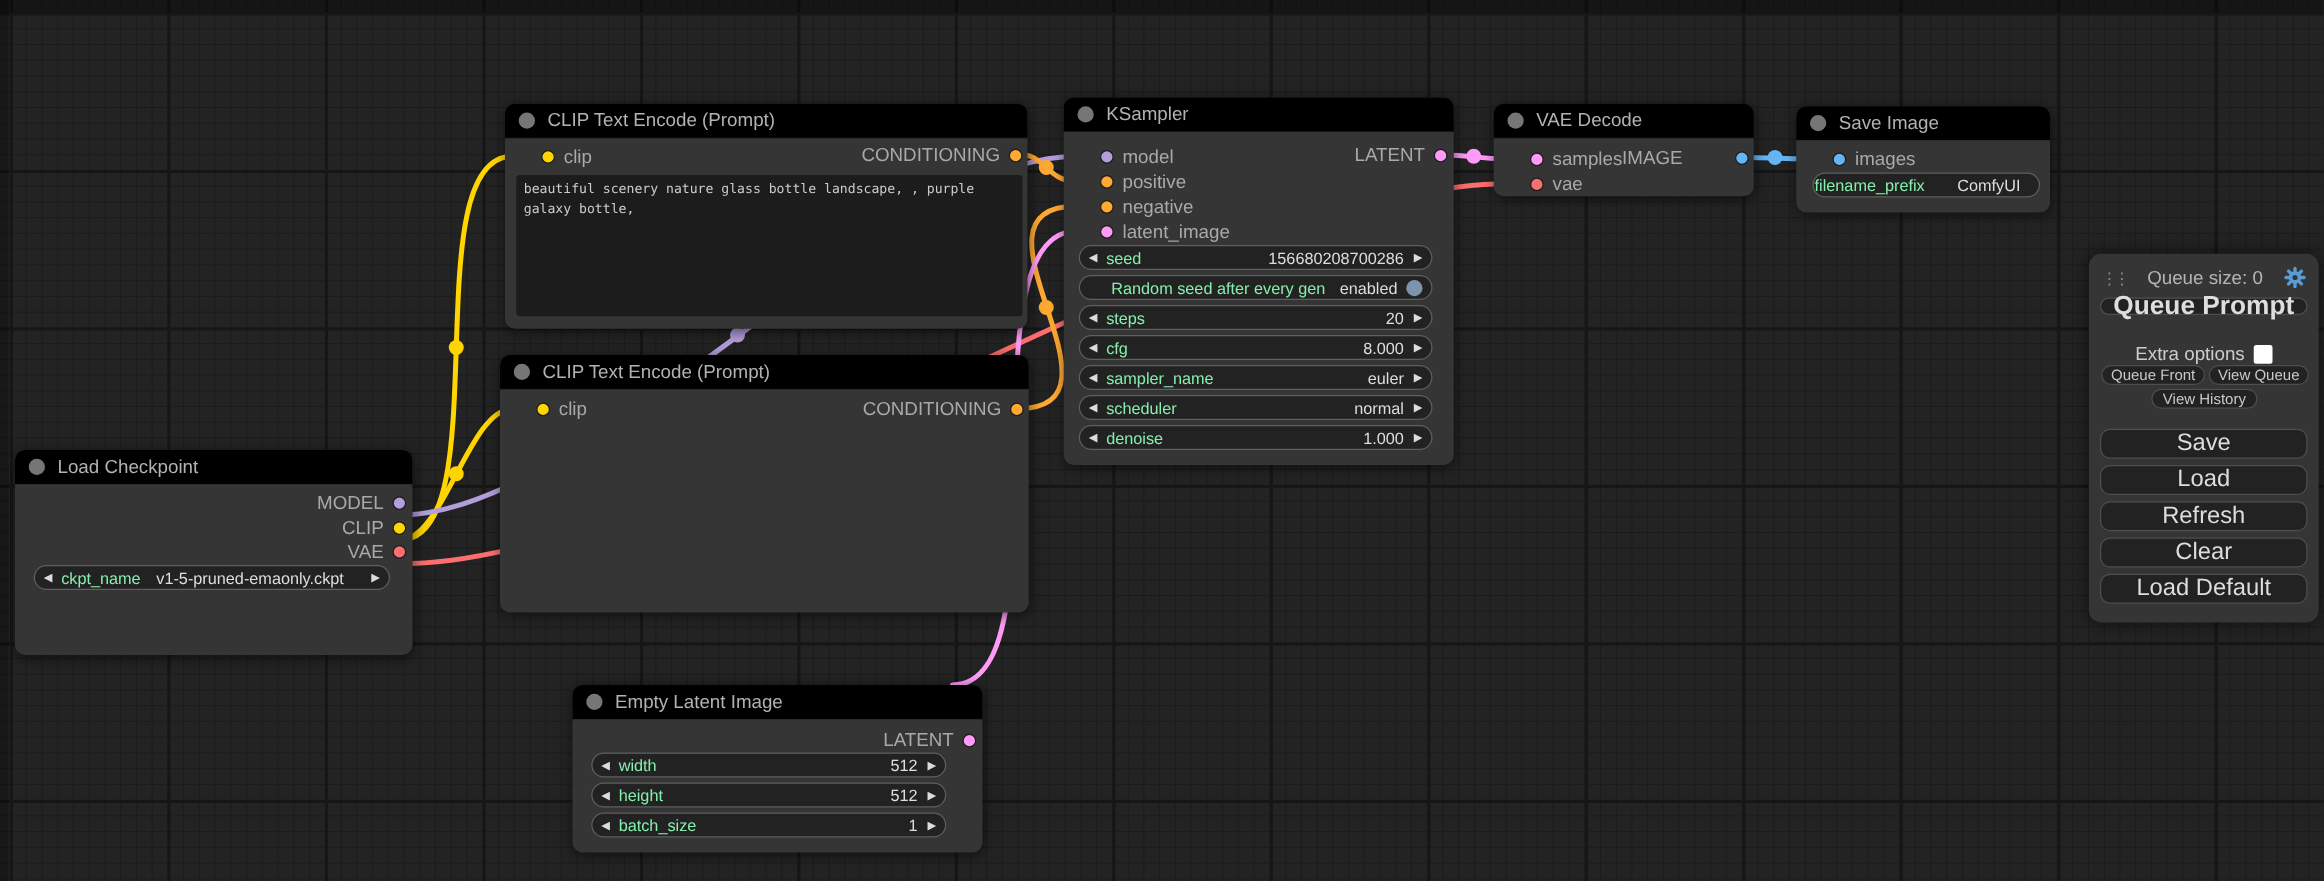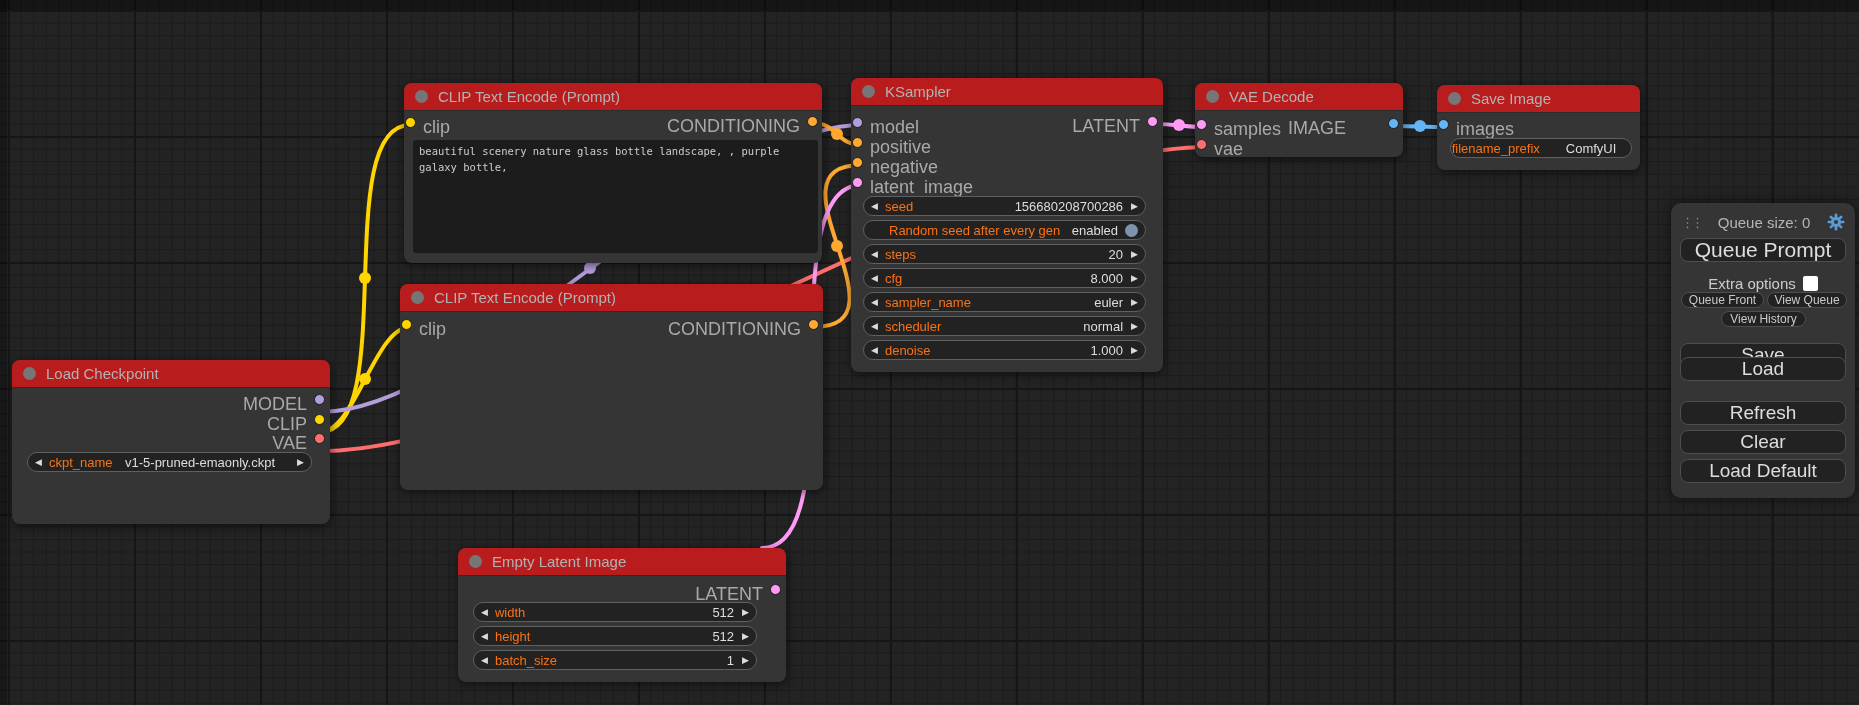--- a/index.html
+++ b/index.html
@@ -30,28 +30,28 @@
     position: absolute;
     background: #353535;
     border-radius: 8px;
     box-shadow: 1px 2px 10px rgba(0,0,0,.55);
     z-index: 2;
   }
   .node-title {
     height: 28px;
     display: flex; align-items: center; gap: 10px;
     padding: 0 11px;
-    background: #b91c1c;
+    background: #000000;
     border-bottom: 1px solid #2b2b2b;
     border-radius: 8px 8px 0 0;
     color: #b2b2b2; font-size: 15px;
   }
   .title-dot { width: 13px; height: 13px; border-radius: 50%; background: #767676; flex: 0 0 auto; }
 
-  .slot { position: absolute; display: flex; align-items: flex-start; gap: 7px; height: 16px; color: #a9a9a9; font-size: 18px; white-space: nowrap; }
+  .slot { position: absolute; display: flex; align-items: center; gap: 7px; height: 16px; color: #a9a9a9; font-size: 15px; white-space: nowrap; padding-left: 28px; }
   .slot.out { flex-direction: row; }
   .port { width: 11px; height: 11px; border-radius: 50%; border: 1px solid #1d1d1d; flex: 0 0 auto; }
 
   .prompt-box {
     position: absolute;
     background: #1c1c1c;
     border-radius: 3px;
     color: #cccccc;
     font-family: "DejaVu Sans Mono", monospace;
     font-size: 10.5px; line-height: 1.5;
@@ -64,21 +64,21 @@
     position: absolute; height: 20px;
     background: #222222;
     border: 1.5px solid #5f5f5f;
     border-radius: 11px;
     display: flex; align-items: center;
     padding: 0 7px;
     font-size: 13px; color: #c2c2c2;
     white-space: nowrap;
   }
   .widget .arrow { font-size: 9px; color: #dcdcdc; line-height: 1; }
-  .widget .wlabel { margin-left: 7px; color: #f97316; }
+  .widget .wlabel { margin-left: 7px; color: #86efac; }
   .widget .wvalue { margin-left: auto; margin-right: 8px; color: #dedede; }
   .widget.no-arrows .wlabel { margin-left: 18px; }
   .widget.no-arrows .wvalue { margin-right: 2px; }
   .toggle-circle { width: 13px; height: 13px; border-radius: 50%; margin-left: 5px; flex: 0 0 auto; }
   .widget.centered { justify-content: center; }
   .widget.centered .wlabel { margin-left: 0; }
   .widget.centered .wvalue { margin-left: 26px; margin-right: 14px; }
 
   .queue-panel {
     position: absolute; left: 1671px; top: 203px; width: 184px; height: 295px;
@@ -334,27 +334,27 @@
         <g stroke-width="3" stroke-linecap="round" stroke="#5B9BD5">
           <line x1="10" y1="2" x2="10" y2="18"></line>
           <line x1="2" y1="10" x2="18" y2="10"></line>
           <line x1="4.3" y1="4.3" x2="15.7" y2="15.7"></line>
           <line x1="15.7" y1="4.3" x2="4.3" y2="15.7"></line>
         </g>
         <circle cx="10" cy="10" r="5.5" fill="#5B9BD5"></circle>
         <circle cx="10" cy="10" r="2.3" fill="#353535"></circle>
       </svg>
     </div>
-    <div class="qp-btn big" style="top:35px; height:24px; font-size:21px;">Queue Prompt</div>
+    <div class="qp-btn big" style="top:35px; height:14px; font-size:21px;font-weight:bold;">Queue Prompt</div>
     <div class="qp-extra">
       <span>Extra options</span>
       <span class="qp-checkbox"></span>
     </div>
     <div class="qp-btn small" style="left:10px; top:89px; width:83px;">Queue Front</div>
     <div class="qp-btn small" style="left:96px; top:89px; width:80px;">View Queue</div>
     <div class="qp-btn small" style="left:50px; top:108px; width:85px;">View History</div>
     <div class="qp-btn big" style="top:140px;">Save</div>
-    <div class="qp-btn big" style="top:154px;">Load</div>
+    <div class="qp-btn big" style="top:169px;">Load</div>
     <div class="qp-btn big" style="top:198px;">Refresh</div>
     <div class="qp-btn big" style="top:227px;">Clear</div>
     <div class="qp-btn big" style="top:256px;">Load Default</div>
   </div>
 </div>
 
 </body></html>

